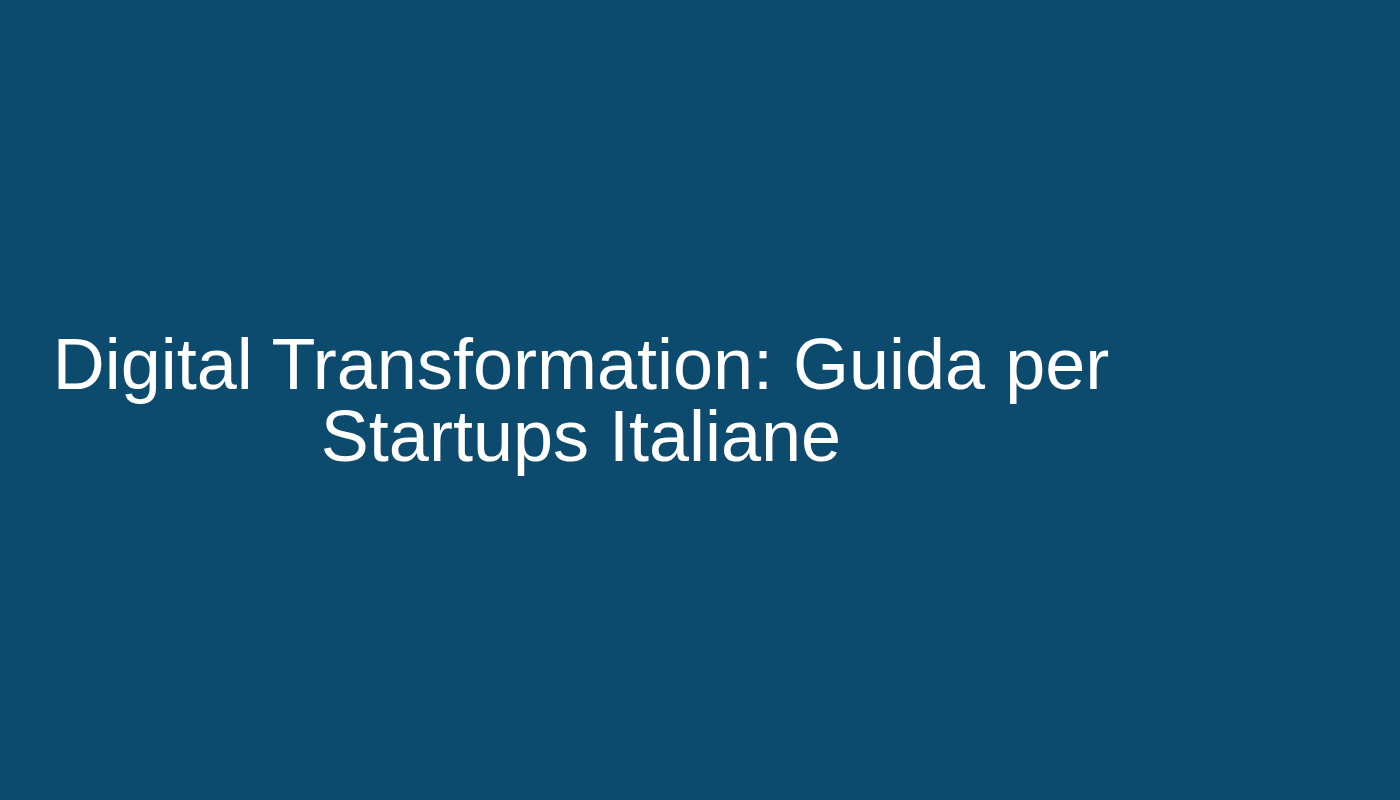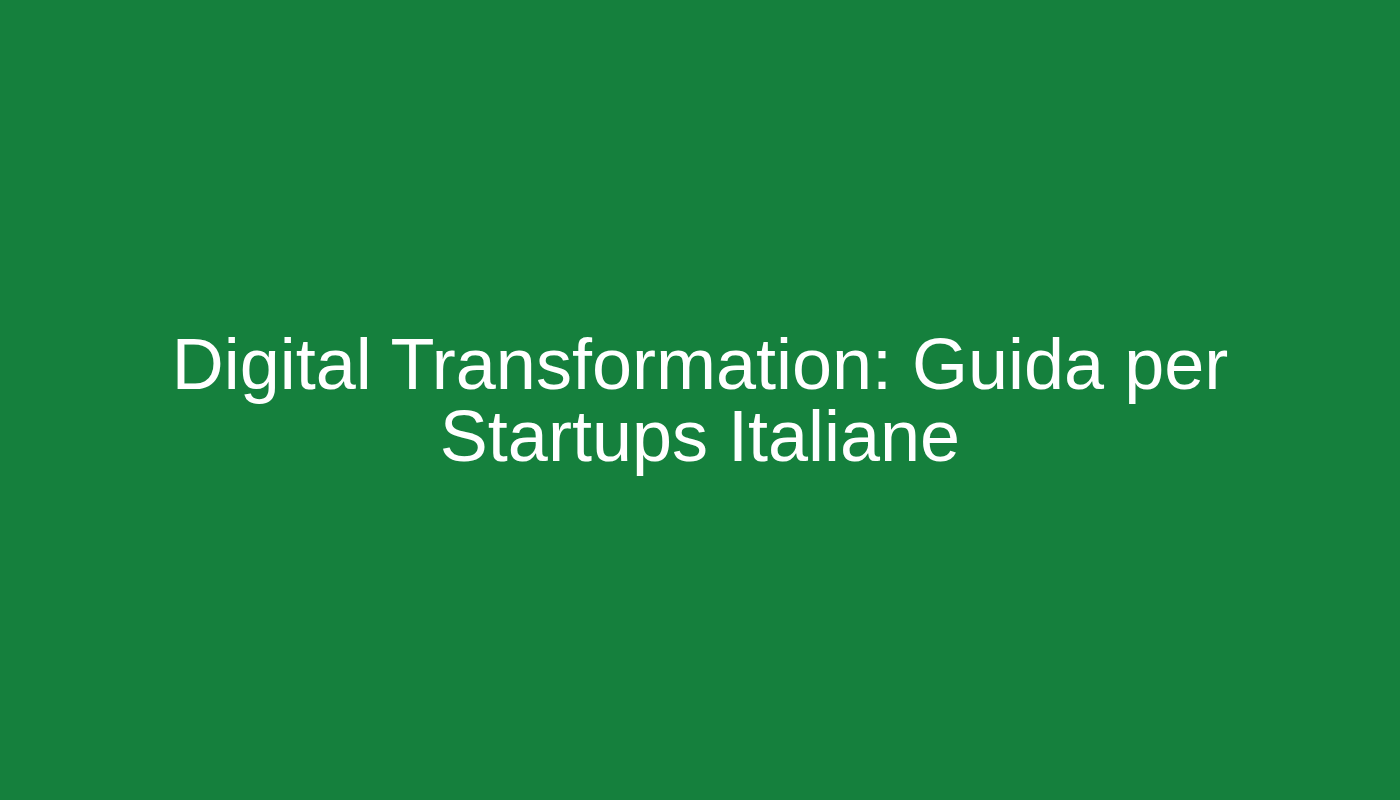--- a/index.html
+++ b/index.html
@@ -14,24 +14,24 @@
     overflow: hidden;
     font-family: "Liberation Sans", sans-serif;
     background: #1769f5;
   }
 
   .hero-banner {
     position: relative;
     box-sizing: border-box;
     width: 1400px;
     height: 800px;
-    background-color: #15803d;
+    background-color: #0c4a6e;
     display: flex;
     align-items: center;
-    justify-content: center;
+    padding-left: 16px;
   }
 
   .hero-inner {
     width: 1130px;
     max-width: 1130px;
     display: flex;
     align-items: center;
     justify-content: center;
     text-align: center;
   }

